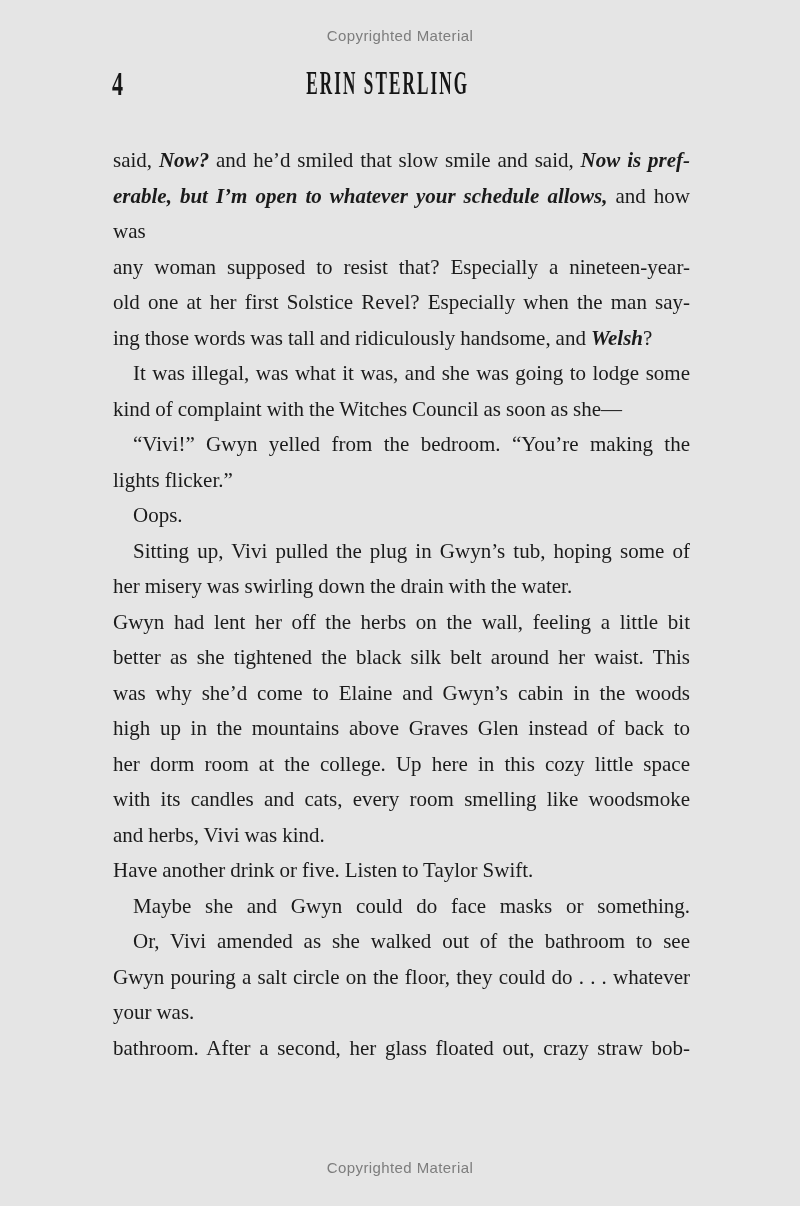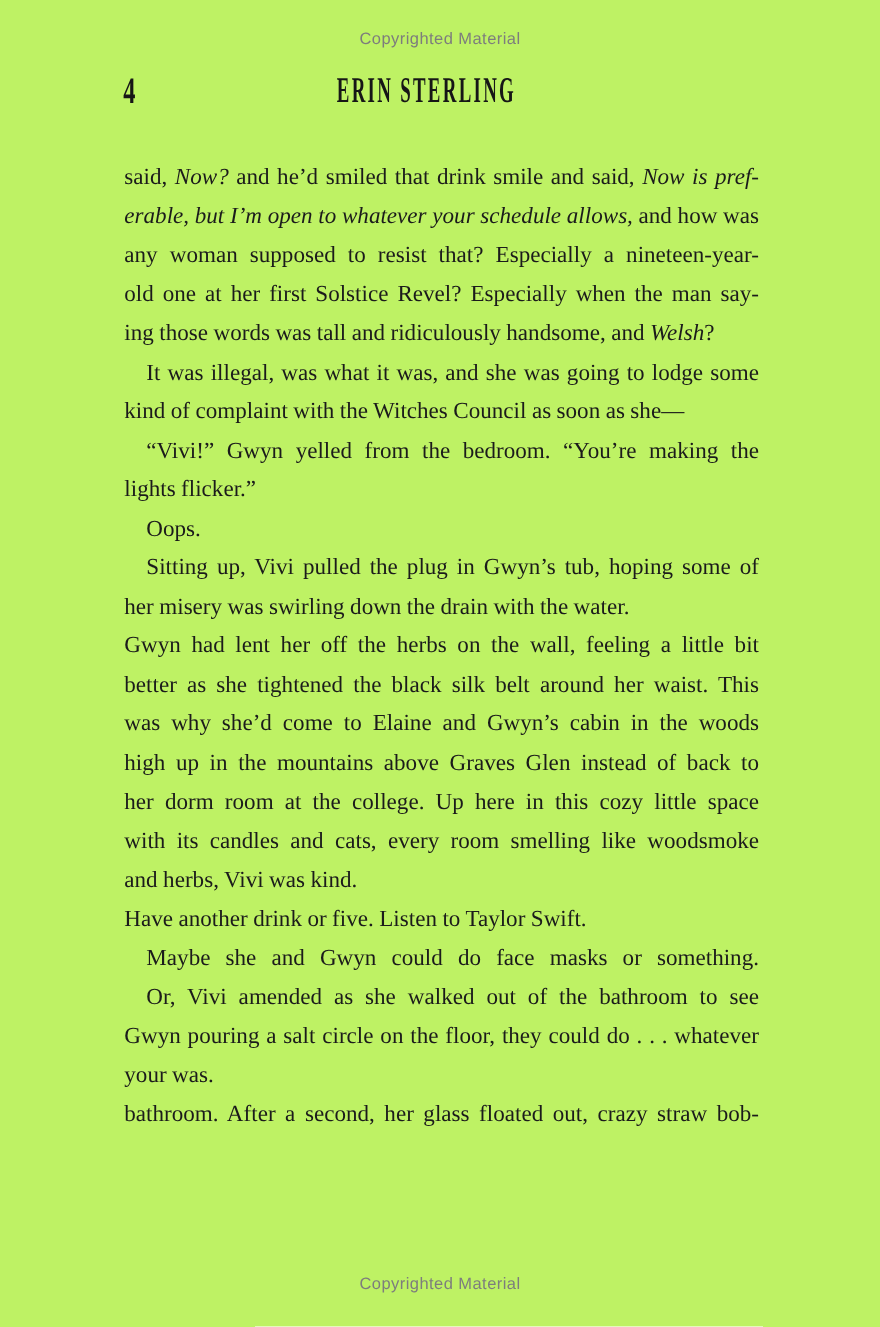--- a/index.html
+++ b/index.html
@@ -1,20 +1,20 @@
 <!DOCTYPE html>
 <html><head>
 <meta charset="utf-8">
 <style>
   html, body { margin: 0; padding: 0; background: #ffffff; }
   .page {
     position: relative;
     width: 800px;
     height: 1206px;
-    background: #bef264;
+    background: #e5e5e5;
     overflow: hidden;
     font-family: "Liberation Serif", serif;
   }
   .notice {
     position: absolute;
     left: 0;
     width: 800px;
     text-align: center;
     font-family: "Liberation Sans", sans-serif;
     font-size: 15px;
@@ -75,37 +75,38 @@
   }
   .body-text .line.last {
     text-align: left;
     text-align-last: auto;
   }
   .body-text .line.indent {
     text-indent: 20px;
   }
   .body-text .it {
     font-style: italic;
+    font-weight: bold;
   }
 </style>
 </head>
 <body>
 
 <div class="page">
 
   <div class="notice notice-top">Copyrighted Material</div>
 
   <div class="page-number">4</div>
 
   <div class="running-head-wrap">
     <span class="running-head">ERIN STERLING</span>
   </div>
 
   <div class="body-text">
-      <div class="line"><span>said, </span><span class="it">Now?</span><span> and he’d smiled that drink smile and said, </span><span class="it">Now is pref-</span></div>
+      <div class="line"><span>said, </span><span class="it">Now?</span><span> and he’d smiled that slow smile and said, </span><span class="it">Now is pref-</span></div>
       <div class="line"><span class="it">erable, but I’m open to whatever your schedule allows,</span><span> and how was</span></div>
       <div class="line"><span>any woman supposed to resist that? Especially a nineteen-year-</span></div>
       <div class="line"><span>old one at her first Solstice Revel? Especially when the man say-</span></div>
       <div class="line last"><span>ing those words was tall and ridiculously handsome, and </span><span class="it">Welsh</span><span>?</span></div>
       <div class="line indent"><span>It was illegal, was what it was, and she was going to lodge some</span></div>
       <div class="line last"><span>kind of complaint with the Witches Council as soon as she—</span></div>
       <div class="line indent"><span>“Vivi!” Gwyn yelled from the bedroom. “You’re making the</span></div>
       <div class="line last"><span>lights flicker.”</span></div>
       <div class="line last indent"><span>Oops.</span></div>
       <div class="line indent"><span>Sitting up, Vivi pulled the plug in Gwyn’s tub, hoping some of</span></div>

